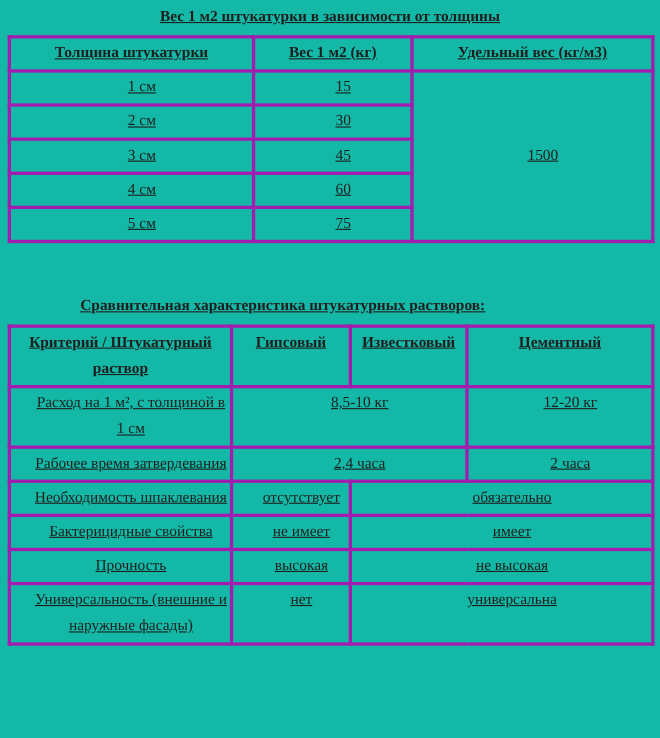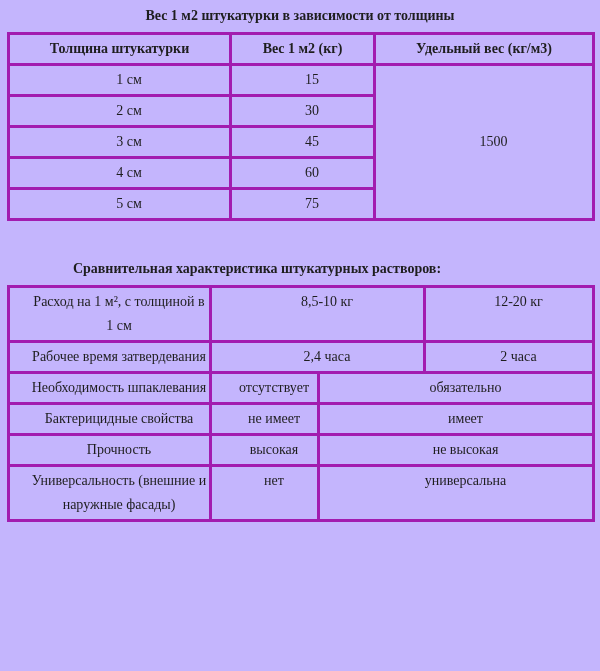--- a/index.html
+++ b/index.html
@@ -3,33 +3,34 @@
 <meta charset="utf-8">
 <style>
   html, body {
     margin: 0;
     padding: 0;
     background: #ffffff;
   }
   .page {
     width: 600px;
     height: 671px;
-    background: #c4b5fd;
+    background: #14b8a6;
     overflow: hidden;
     font-family: "Liberation Serif", "DejaVu Serif", serif;
     color: #1e1e1e;
+    text-decoration: underline;
   }
   .doc-title {
     font-size: 14px;
     font-weight: bold;
     text-align: center;
     line-height: 20px;
   }
   #title1 { padding-top: 6px; }
-  #title2 { margin-top: 38px; margin-right: 86px; }
+  #title2 { margin-top: 48px; margin-right: 86px; }
   table.tbl {
     border-collapse: collapse;
     table-layout: fixed;
     margin-left: 7px;
     margin-top: 6px;
     border: 2px solid #343434;
   }
   .tbl th, .tbl td {
     border: 3px solid #a21caf;
     font-size: 14px;
@@ -90,20 +91,26 @@
 
   <table class="tbl" id="table2">
     <colgroup>
       <col style="width:202px">
         <col style="width:108px">
         <col style="width:106px">
         <col style="width:169px">
     </colgroup>
     <tbody>
       <tr>
+        <th>Критерий / Штукатурный раствор</th>
+        <th>Гипсовый</th>
+        <th>Известковый</th>
+        <th>Цементный</th>
+      </tr>
+      <tr>
         <td>Расход на 1 м², с толщиной в 1 см</td>
         <td colspan="2">8,5-10 кг</td>
         <td>12-20 кг</td>
       </tr>
       <tr>
         <td>Рабочее время затвердевания</td>
         <td colspan="2">2,4 часа</td>
         <td>2 часа</td>
       </tr>
       <tr>

